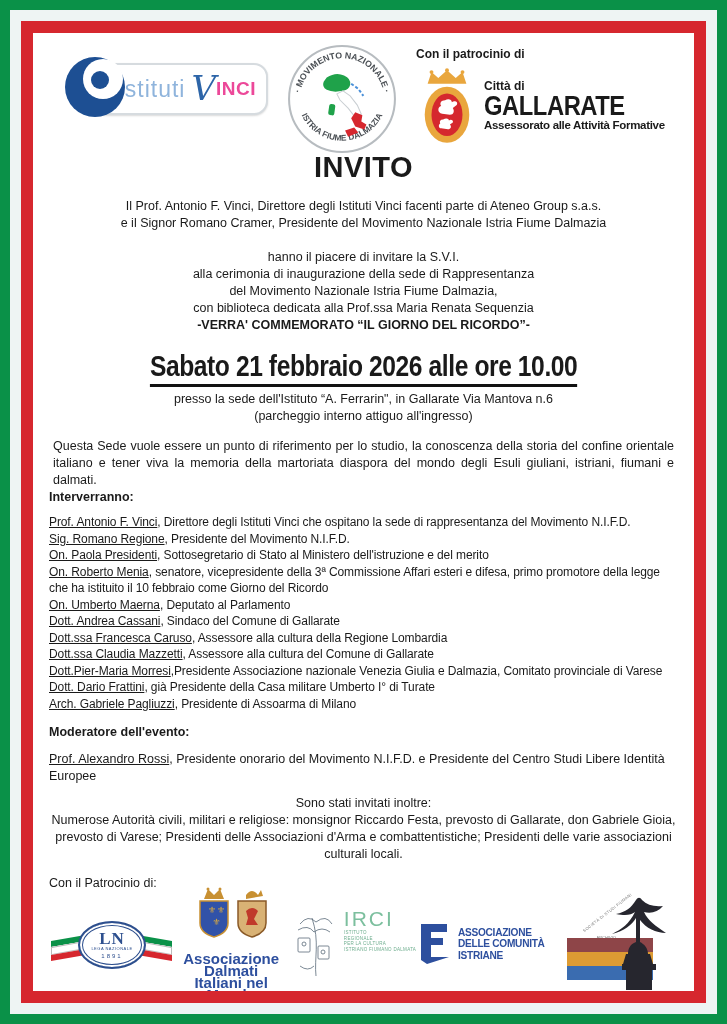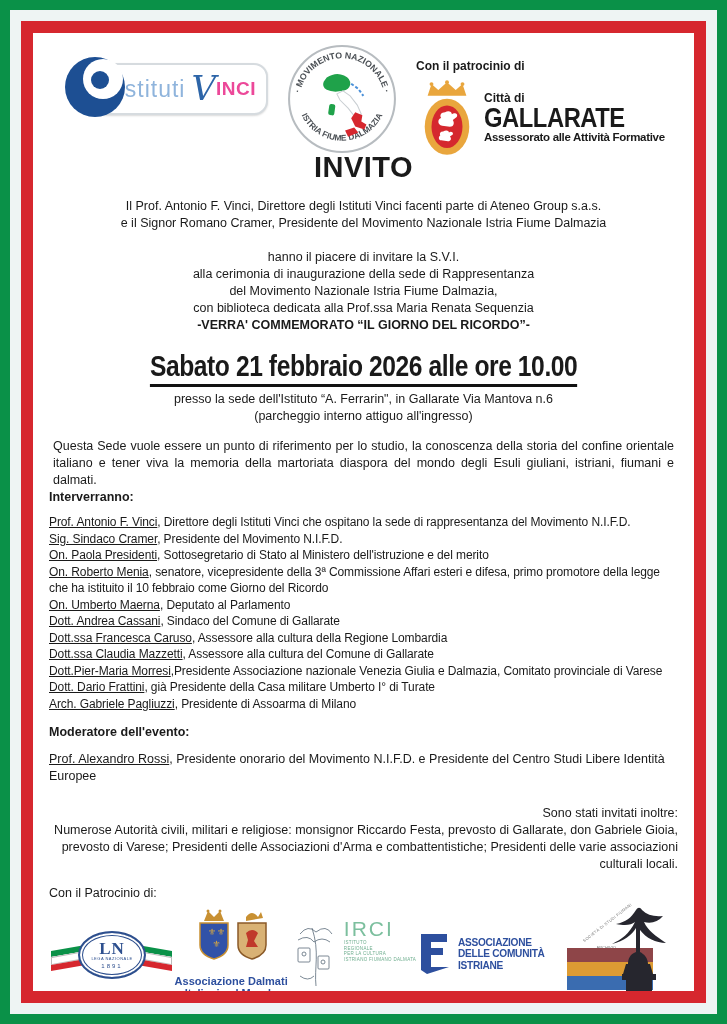--- a/index.html
+++ b/index.html
@@ -15,21 +15,21 @@
   .vinci-box { position:absolute; left:30px; top:12px; right:0; height:52px; background:#fff;
                border:2px solid #d6dbdf; border-radius:14px; box-shadow:0 1px 2px rgba(0,0,0,.15);
                display:flex; align-items:center; justify-content:flex-end; padding-right:10px; }
   .vinci-crescent { position:absolute; left:0; top:2px; width:68px; height:68px; z-index:2; }
   .vinci-istituti { color:#8fb4dc; font-size:23px; font-weight:400; letter-spacing:1px; margin-right:6px; }
   .vinci-v { font-family:"DejaVu Serif", serif; font-style:italic; color:#2d65a8; font-size:34px; line-height:0.8; }
   .vinci-inci { color:#ec4899; font-size:19px; font-weight:bold; letter-spacing:0.5px; }
 
   .movimento-logo { width:112px; height:112px; margin-top:0; }
 
-  .patronage-block { width:252px; display:flex; flex-direction:column; align-items:flex-start; margin-top:16px; }
+  .patronage-block { width:252px; display:flex; flex-direction:column; align-items:flex-start; margin-top:4px; }
   .patronage-label { font-size:12px; font-weight:bold; margin-bottom:4px; }
   .gallarate-row { display:flex; align-items:center; }
   .gallarate-text { margin-left:6px; }
   .gallarate-city-prefix { font-size:12px; font-weight:bold; line-height:13px; }
   .gallarate-city-name { font-size:27px; font-weight:bold; line-height:26px; letter-spacing:-0.5px;
                          transform:scaleX(0.88); transform-origin:left; }
   .gallarate-department { font-size:11.5px; font-weight:bold; line-height:13px; letter-spacing:-0.3px; }
 
   
   .page-title { text-align:center; font-size:29px; font-weight:bold; letter-spacing:0.5px; margin:8px 0 14px 0; }
@@ -40,41 +40,41 @@
   .event-date-heading { display:inline-block; font-size:30px; font-weight:bold; letter-spacing:-0.5px;
                         border-bottom:3px solid #111; padding-bottom:1px; transform:scaleX(0.82); }
   .mission-par { text-align:justify; font-size:12.5px; line-height:17px; margin-top:13px; padding:0 4px; }
   .section-heading { text-align:left; font-weight:bold; font-size:12.5px; line-height:17px; }
 
   .speakers-list { margin-top:8px; font-size:12px; line-height:16.5px; letter-spacing:-0.1px; }
   .speaker { text-align:left; }
   .u { text-decoration:underline; }
 
   .moderator-par { margin-top:10px; font-size:12.5px; line-height:17px; text-align:left; }
-  .additional { margin-top:20px; font-size:12.5px; line-height:17px; text-align:right; }
+  .additional { margin-top:10px; font-size:12.5px; line-height:17px; text-align:center; }
   .footer-patronage { margin-top:12px; font-size:12.5px; line-height:17px; text-align:left; }
 
   
   .footer-logos { display:flex; justify-content:space-between; align-items:center; margin-top:2px; height:100px; padding:0 2px; }
 
   .ln-logo { position:relative; width:122px; height:62px; }
   .ln-ribbon { position:absolute; top:24px; width:46px; height:20px; display:flex; flex-direction:column; }
   .ln-ribbon div { flex:1; }
   .ln-ribbon.left  { left:0; transform:skewY(-10deg); }
   .ln-ribbon.right { right:0; transform:skewY(10deg); }
   .rib-green { background:#0a9148; } .rib-white { background:#fff; border:0.5px solid #bbb; } .rib-red { background:#d6272e; }
   .ln-oval { position:absolute; left:27px; top:8px; width:68px; height:48px; background:#fff;
              border:2px solid #2d4f8e; border-radius:50%; box-shadow:inset 0 0 0 2px #fff, inset 0 0 0 3px #2d4f8e;
              display:flex; flex-direction:column; align-items:center; justify-content:center; }
   .ln-initials { font-family:"Liberation Serif", serif; font-weight:bold; color:#2d4f8e; font-size:17px; line-height:15px; letter-spacing:1px; }
   .ln-name { color:#2d4f8e; font-size:4px; letter-spacing:0.5px; }
   .ln-year { color:#2d4f8e; font-size:6px; letter-spacing:2px; margin-top:2px; }
 
   .dalmati-logo { width:118px; text-align:center; }
-  .dalmati-caption { color:#2d4f9e; font-weight:bold; font-size:11px; line-height:12px; }
+  .dalmati-caption { color:#2d4f9e; font-weight:bold; font-size:15px; line-height:12px; }
 
   .irci-logo { width:128px; display:flex; }
   .irci-text { margin-left:2px; }
   .irci-acronym { color:#7cbf9e; font-size:21px; letter-spacing:2px; line-height:22px; }
   .irci-sub { color:#6fae8f; font-size:4.5px; line-height:5.5px; letter-spacing:0.3px; }
 
   .istriane-logo { width:150px; display:flex; align-items:center; }
   .istriane-text { margin-left:5px; color:#2d4f9e; font-weight:bold; font-size:11px; line-height:11.5px; letter-spacing:-0.3px; transform:scaleX(0.92); transform-origin:left; }
 
   .fiume-logo { position:relative; width:110px; height:100px; }
@@ -175,21 +175,21 @@
     <div class="center-par">
       <div>presso la sede dell'Istituto “A. Ferrarin", in Gallarate Via Mantova n.6</div>
       <div>(parcheggio interno attiguo all'ingresso)</div>
     </div>
 
     <p class="mission-par">Questa Sede vuole essere un punto di riferimento per lo studio, la conoscenza della storia del confine orientale italiano e tener viva la memoria della martoriata diaspora del mondo degli Esuli giuliani, istriani, fiumani e dalmati.</p>
     <div class="section-heading">Interverranno:</div>
 
     <div class="speakers-list">
       <div class="speaker"><span class="u">Prof. Antonio F. Vinci</span><span>, Direttore degli Istituti Vinci che ospitano la sede di  rappresentanza del Movimento N.I.F.D.</span></div>
-      <div class="speaker"><span class="u">Sig. Sindaco Cramer</span><span>, Presidente del Movimento N.I.F.D.</span></div>
+      <div class="speaker"><span class="u">Sig. Romano Regione</span><span>, Presidente del Movimento N.I.F.D.</span></div>
       <div class="speaker"><span class="u">On. Paola Presidenti</span><span>, Sottosegretario di Stato al Ministero dell'istruzione e del merito</span></div>
       <div class="speaker"><span class="u">On. Roberto Menia</span><span>, senatore, vicepresidente della 3ª Commissione Affari esteri e difesa, primo promotore della legge che ha istituito il 10 febbraio come Giorno del Ricordo</span></div>
       <div class="speaker"><span class="u">On. Umberto Maerna</span><span>, Deputato al Parlamento</span></div>
       <div class="speaker"><span class="u">Dott. Andrea Cassani</span><span>, Sindaco del Comune di Gallarate</span></div>
       <div class="speaker"><span class="u">Dott.ssa Francesca Caruso</span><span>, Assessore alla cultura della Regione Lombardia</span></div>
       <div class="speaker"><span class="u">Dott.ssa Claudia Mazzetti</span><span>, Assessore alla cultura del Comune di Gallarate</span></div>
       <div class="speaker"><span class="u">Dott.Pier-Maria Morresi</span><span>,Presidente Associazione nazionale Venezia Giulia e Dalmazia, Comitato provinciale di Varese</span></div>
       <div class="speaker"><span class="u">Dott. Dario Frattini</span><span>, già Presidente della Casa militare Umberto I° di Turate</span></div>
       <div class="speaker"><span class="u">Arch. Gabriele Pagliuzzi</span><span>, Presidente di Assoarma di Milano</span></div>
     </div>

